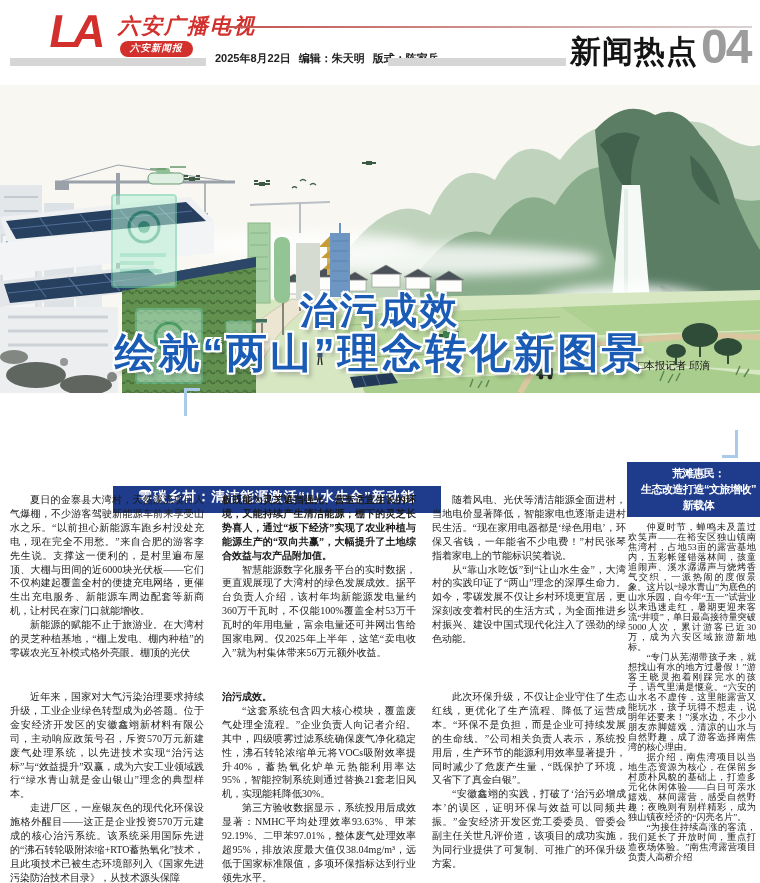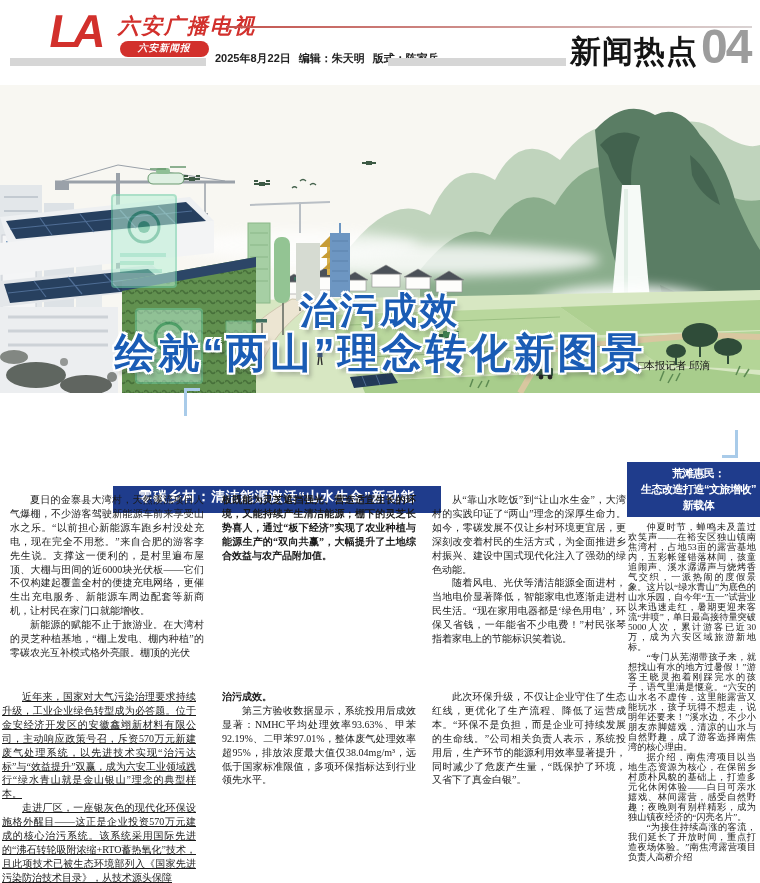--- a/index.html
+++ b/index.html
@@ -5,21 +5,21 @@
   html,body{margin:0;padding:0;background:#e9e9e9;}
   .page{position:relative;width:760px;height:883px;margin:0 auto;overflow:hidden;
         background:#ffffff;font-family:"Liberation Serif",serif;color:#1a1a1a;}
 
   
   .logo-mark{position:absolute;left:50px;top:4px;font-family:"Liberation Sans",sans-serif;
              font-weight:900;font-size:46px;color:#d2302c;transform:skewX(-10deg);letter-spacing:-5px;}
   .brand{position:absolute;left:118px;top:12px;font-size:21px;font-weight:bold;font-style:italic;
          color:#d2302c;letter-spacing:2px;}
   .sub-badge{position:absolute;left:120px;top:41px;background:#d2302c;color:#fff;font-size:9.5px;
-             font-style:italic;font-weight:bold;padding:1px 18px 2px;border-radius:9px;letter-spacing:1px;}
+             font-style:italic;font-weight:bold;padding:1px 10px 2px;border-radius:9px;letter-spacing:1px;}
   .red-rule{position:absolute;left:226px;top:26px;width:526px;height:2px;
             background:linear-gradient(to right,#c4524c,#d9d3d3);}
   .bar-gray{position:absolute;top:58px;height:8px;background:#d6d6d6;}
   .bar-left{left:10px;width:196px;}
   .bar-right{left:388px;width:178px;}
   .dateline{position:absolute;left:215px;top:51px;width:175px;font-family:"Liberation Sans",sans-serif;
             font-size:11px;font-weight:bold;color:#222;white-space:nowrap;}
   .dateline span{margin-right:8px;margin-top:22px;}
   .section-name{position:absolute;left:570px;top:31px;font-family:"Liberation Sans",sans-serif;
                 font-size:31px;font-weight:900;color:#141414;letter-spacing:1px;}
@@ -47,21 +47,21 @@
 
   
   .sec-bar{position:absolute;left:113px;width:328px;height:27px;background:#1f3c8c;color:#fff;
            font-family:"Liberation Sans",sans-serif;font-size:13.5px;font-weight:bold;
            text-align:center;line-height:22px;letter-spacing:1px;margin-top:22px;}
   .bar1{top:464px;} .bar2{top:662px;}
   .col{position:absolute;width:194px;overflow:hidden;font-size:10px;line-height:13.9px;
        text-align:justify;color:#1a1a1a;}
   .row1 .c1{left:10px;} .row1 .c2{left:222px;} .row1 .c3{left:432px;}
   .row1 .col{top:493px;height:168px;}
-  .row2 .c1{left:2px;text-decoration:underline;} .row2 .c2{left:222px;} .row2 .c3{left:432px;}
+  .row2 .c1{left:10px;} .row2 .c2{left:222px;} .row2 .c3{left:432px;}
   .row2 .col{top:690px;height:193px;}
   .col p{margin:0;text-indent:2em;}
   .col p.cont{text-indent:0;font-weight:bold;}
 
   
   .sb-head{position:absolute;left:627px;top:462px;width:143px;height:55px;background:#1f3c8c;
            color:#fff;font-family:"Liberation Sans",sans-serif;font-size:11px;font-weight:bold;
            text-align:center;line-height:16px;padding-top:3px;letter-spacing:-0.5px;box-sizing:border-box;}
   .sb-body{position:absolute;left:628px;top:522px;width:128px;height:361px;overflow:hidden;
            font-size:9.2px;line-height:10px;text-align:justify;color:#1a1a1a;}
@@ -289,38 +289,41 @@
   <div class="corner corner-br"></div>
 
   <div class="sec-bar bar1">零碳乡村：清洁能源激活“山水生金”新动能</div>
   <div class="row1">
     <div class="col c1">
       <p>夏日的金寨县大湾村，天然溪流项目人气爆棚，不少游客驾驶新能源车前来享受山水之乐。“以前担心新能源车跑乡村没处充电，现在完全不用愁。”来自合肥的游客李先生说。支撑这一便利的，是村里遍布屋顶、大棚与田间的近6000块光伏板——它们不仅构建起覆盖全村的便捷充电网络，更催生出充电服务、新能源车周边配套等新商机，让村民在家门口就能增收。</p>
       <p>新能源的赋能不止于旅游业。在大湾村的灵芝种植基地，“棚上发电、棚内种植”的零碳农光互补模式格外亮眼。棚顶的光伏</p>
     </div>
     <div class="col c2">
       <p class="cont">板既能为灵芝遮挡强光、营造适宜生长的环境，又能持续产生清洁能源；棚下的灵芝长势喜人，通过“板下经济”实现了农业种植与能源生产的“双向共赢”，大幅提升了土地综合效益与农产品附加值。</p>
+      <p>智慧能源数字化服务平台的实时数据，更直观展现了大湾村的绿色发展成效。据平台负责人介绍，该村年均新能源发电量约360万千瓦时，不仅能100%覆盖全村53万千瓦时的年用电量，富余电量还可并网出售给国家电网。仅2025年上半年，这笔“卖电收入”就为村集体带来56万元额外收益。</p>
     </div>
     <div class="col c3">
+      <p>随着风电、光伏等清洁能源全面进村，当地电价显著降低，智能家电也逐渐走进村民生活。“现在家用电器都是‘绿色用电’，环保又省钱，一年能省不少电费！”村民张琴指着家电上的节能标识笑着说。</p>
       <p>从“靠山水吃饭”到“让山水生金”，大湾村的实践印证了“两山”理念的深厚生命力。如今，零碳发展不仅让乡村环境更宜居，更深刻改变着村民的生活方式，为全面推进乡村振兴、建设中国式现代化注入了强劲的绿色动能。</p>
-      <p>随着风电、光伏等清洁能源全面进村，当地电价显著降低，智能家电也逐渐走进村民生活。“现在家用电器都是‘绿色用电’，环保又省钱，一年能省不少电费！”村民张琴指着家电上的节能标识笑着说。</p>
     </div>
   </div>
 
   <div class="row2">
     <div class="col c1">
       <p>近年来，国家对大气污染治理要求持续升级，工业企业绿色转型成为必答题。位于金安经济开发区的安徽鑫翊新材料有限公司，主动响应政策号召，斥资570万元新建废气处理系统，以先进技术实现“治污达标”与“效益提升”双赢，成为六安工业领域践行“绿水青山就是金山银山”理念的典型样本。</p>
       <p>走进厂区，一座银灰色的现代化环保设施格外醒目——这正是企业投资570万元建成的核心治污系统。该系统采用国际先进的“沸石转轮吸附浓缩+RTO蓄热氧化”技术，且此项技术已被生态环境部列入《国家先进污染防治技术目录》，从技术源头保障</p>
     </div>
     <div class="col c2">
       <p class="cont">治污成效。</p>
+      <p>“这套系统包含四大核心模块，覆盖废气处理全流程。”企业负责人向记者介绍。其中，四级喷雾过滤系统确保废气净化稳定性，沸石转轮浓缩单元将VOCs吸附效率提升40%，蓄热氧化炉单元热能利用率达95%，智能控制系统则通过替换21套老旧风机，实现能耗降低30%。</p>
       <p>第三方验收数据显示，系统投用后成效显著：NMHC平均处理效率93.63%、甲苯92.19%、二甲苯97.01%，整体废气处理效率超95%，排放浓度最大值仅38.04mg/m³，远低于国家标准限值，多项环保指标达到行业领先水平。</p>
     </div>
     <div class="col c3">
       <p>此次环保升级，不仅让企业守住了生态红线，更优化了生产流程、降低了运营成本。“环保不是负担，而是企业可持续发展的生命线。”公司相关负责人表示，系统投用后，生产环节的能源利用效率显著提升，同时减少了危废产生量，“既保护了环境，又省下了真金白银”。</p>
+      <p>“安徽鑫翊的实践，打破了‘治污必增成本’的误区，证明环保与效益可以同频共振。”金安经济开发区党工委委员、管委会副主任关世凡评价道，该项目的成功实施，为同行业提供了可复制、可推广的环保升级方案。</p>
     </div>
   </div>
 
   <div class="sb-head">
     <div>荒滩惠民：</div>
     <div>生态改造打造“文旅增收”</div>
     <div>新载体</div>
   </div>
   <div class="sb-body">
     <p>仲夏时节，蝉鸣未及盖过欢笑声——在裕安区独山镇南焦湾村，占地53亩的露营基地内，五彩帐篷错落林间，孩童追闹声、溪水潺潺声与烧烤香气交织，一派热闹的度假景象。这片以“绿水青山”为底色的山水乐园，自今年“五一”试营业以来迅速走红，暑期更迎来客流“井喷”，单日最高接待量突破5000人次，累计游客已近30万，成为六安区域旅游新地标。</p>

